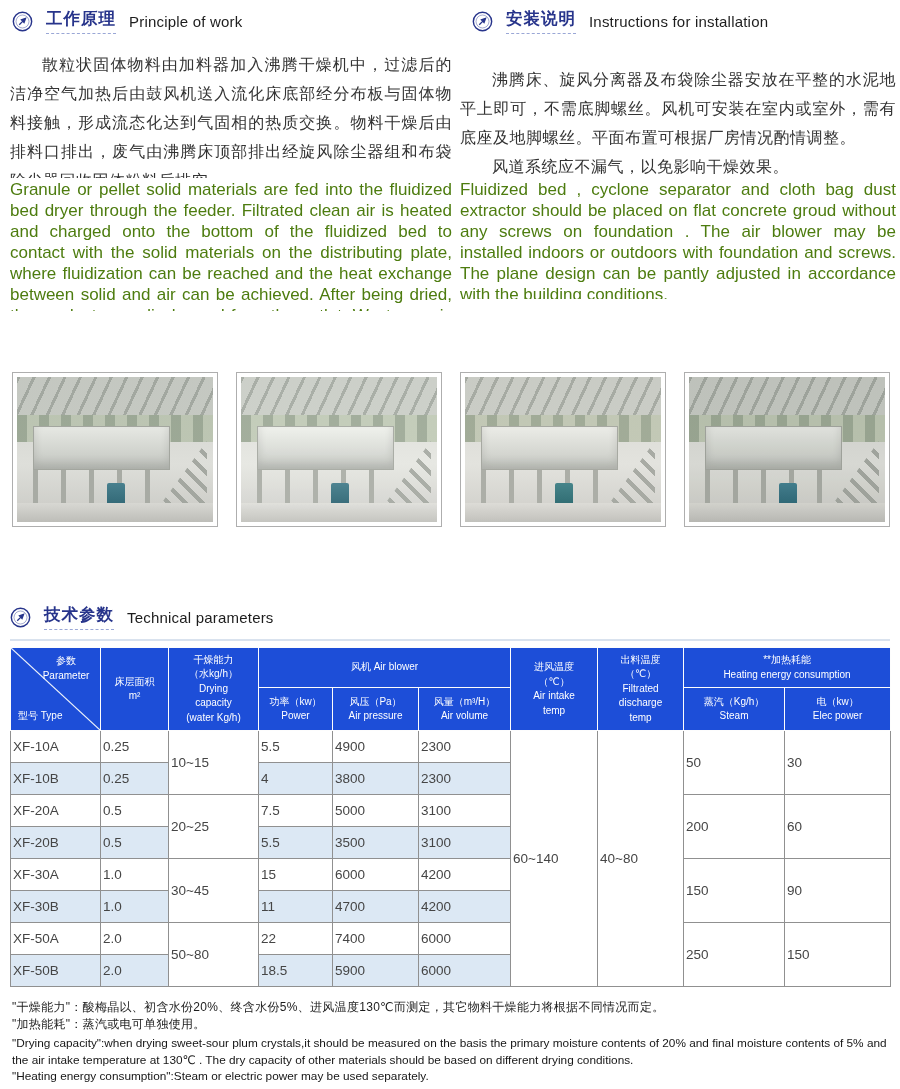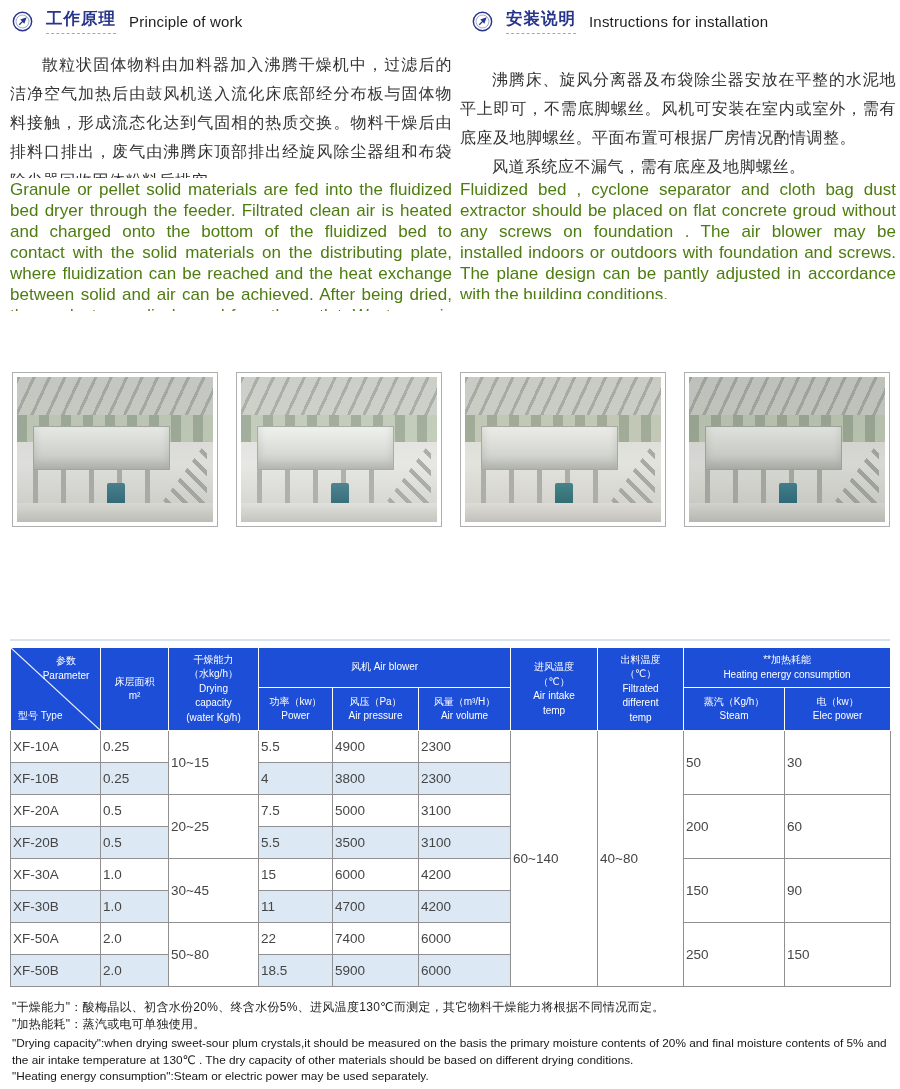--- a/index.html
+++ b/index.html
@@ -101,21 +101,21 @@
     <span class="zh-title">安装说明</span>
     <span class="en-title">Instructions for installation</span>
   </div>
 
   <div class="zh-para" style="left:10px; top:50px; width:442px; height:128px;">
     <p>散粒状固体物料由加料器加入沸腾干燥机中，过滤后的洁净空气加热后由鼓风机送入流化床底部经分布板与固体物料接触，形成流态化达到气固相的热质交换。物料干燥后由排料口排出，废气由沸腾床顶部排出经旋风除尘器组和布袋除尘器回收固体粉料后排空。</p>
   </div>
 
   <div class="zh-para" style="left:460px; top:65px; width:436px; height:128px;">
     <p>沸腾床、旋风分离器及布袋除尘器安放在平整的水泥地平上即可，不需底脚螺丝。风机可安装在室内或室外，需有底座及地脚螺丝。平面布置可根据厂房情况酌情调整。</p>
-    <p>风道系统应不漏气，需有底座及地脚螺丝。</p>
+    <p>风道系统应不漏气，以免影响干燥效果。</p>
   </div>
 
   <div class="en-para" style="left:10px; top:179px; width:442px; height:132px;">
     <p>Granule or pellet solid materials are fed into the fluidized bed dryer through the feeder. Filtrated clean air is heated and charged onto the bottom of the fluidized bed to contact with the solid materials on the distributing plate, where fluidization can be reached and the heat exchange between solid and air can be achieved. After being dried, the products are discharged from the outlet. Waste gas is discharged from the top of the fluidized bed, and powder materials are recovered by the cyclone separator or bag dust remover.</p>
   </div>
 
   <div class="en-para" style="left:460px; top:179px; width:436px; height:120px;">
     <p>Fluidized bed , cyclone separator and cloth bag dust extractor should be placed on flat concrete groud without any screws on foundation . The air blower may be installed indoors or outdoors with foundation and screws. The plane design can be pantly adjusted in accordance with the building conditions.</p>
     <p>No air should leak from the air pipe system so as not to influence the drying efficiency.</p>
   </div>
@@ -160,20 +160,29 @@
         <div class="s-window"></div>
         <div class="s-machine"></div>
         <div class="s-legs"></div>
         <div class="s-drum"></div>
         <div class="s-stair"></div>
         <div class="s-floor"></div>
       </div>
     </div>
   </div>
 
+  <div class="sec-heading" style="left:10px; top:604px;">
+    <svg class="sec-icon" viewBox="0 0 22 22">
+      <circle cx="11" cy="11" r="9.6" fill="none" stroke="#27348b" stroke-width="1.5"></circle>
+      <circle cx="11" cy="11" r="6.8" fill="none" stroke="#27348b" stroke-width="0.8" opacity="0.55"></circle>
+      <path d="M7.6 14.4 L11.4 10.6 M14.2 7.6 L9.9 9.2 L12.6 12.1 Z" stroke="#27348b" stroke-width="1.4" fill="#27348b"></path>
+    </svg>
+    <span class="zh-title">技术参数</span>
+    <span class="en-title">Technical parameters</span>
+  </div>
 
   <div class="divider"></div>
 
   <table class="tech-table">
     <colgroup>
       <col style="width:90px">
         <col style="width:68px">
         <col style="width:90px">
       <col style="width:74px">
         <col style="width:86px">
@@ -210,21 +219,21 @@
         <th rowspan="2">
           <span class="ln">进风温度</span>
           <span class="ln">（℃）</span>
           <span class="ln">Air intake</span>
           <span class="ln">temp</span>
         </th>
         <th rowspan="2">
           <span class="ln">出料温度</span>
           <span class="ln">（℃）</span>
           <span class="ln">Filtrated</span>
-          <span class="ln">different</span>
+          <span class="ln">discharge</span>
           <span class="ln">temp</span>
         </th>
         <th colspan="2">
           <span class="ln">**加热耗能</span>
           <span class="ln">Heating energy consumption</span>
         </th>
       </tr>
       <tr>
         <th>
           <span class="ln">功率（kw）</span>

